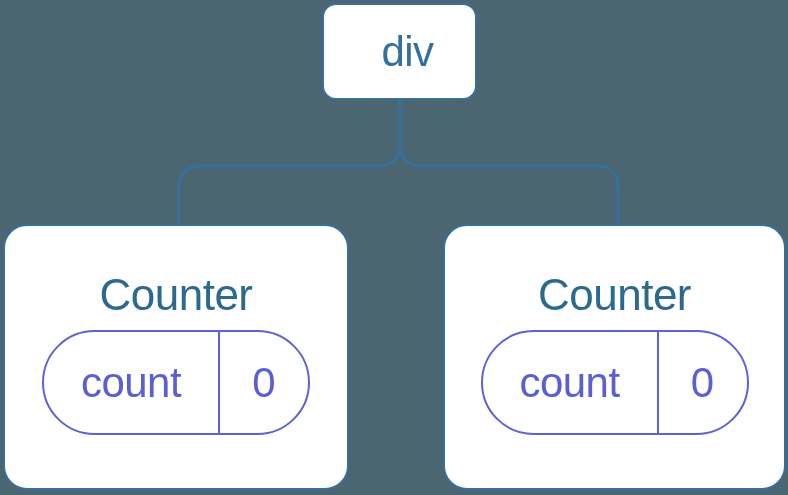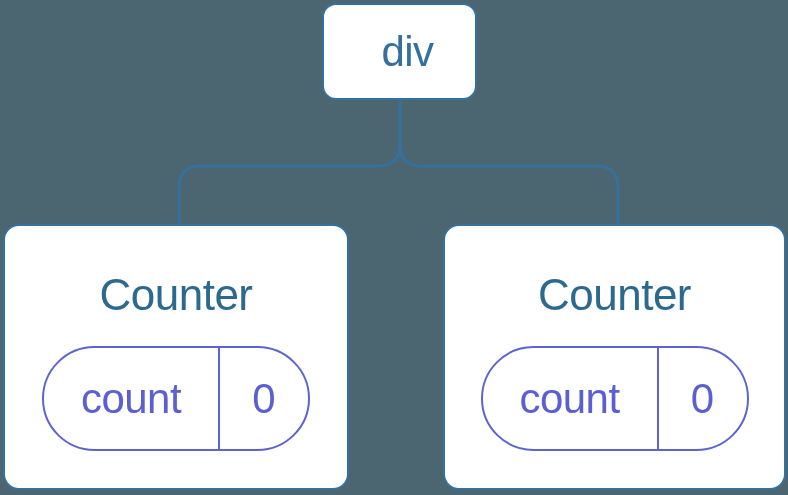--- a/index.html
+++ b/index.html
@@ -40,37 +40,37 @@
     font-size:42px;
     font-weight:500;
     color:var(--node-text);
     letter-spacing:-0.5px;
   }
   .card{
     position:absolute;
     top:224px;height:266px;
     background:var(--card-background);
     border:2.5px solid var(--node-border);
-    border-radius:16px;
+    border-radius:24px;
     padding-left:42px;
   }
   .card.left{left:3px;width:346px;}
   .card.right{left:443px;width:343px;}
   .card-title{
     position:absolute;
     top:44px;left:0;width:100%;
     text-align:center;
     font-size:44px;
     font-weight:500;
     letter-spacing:-0.5px;
     color:var(--title-text);
   }
   .state-pill{
     position:absolute;
-    top:120px;left:50%;
+    top:104px;left:50%;
     transform:translateX(-50%);
     width:268px;height:105px;
     background:var(--card-background);
     border:2.5px solid var(--state-accent);
     border-radius:53px;
     display:flex;
     overflow:hidden;
     text-align:right;
   }
   .state-key{

